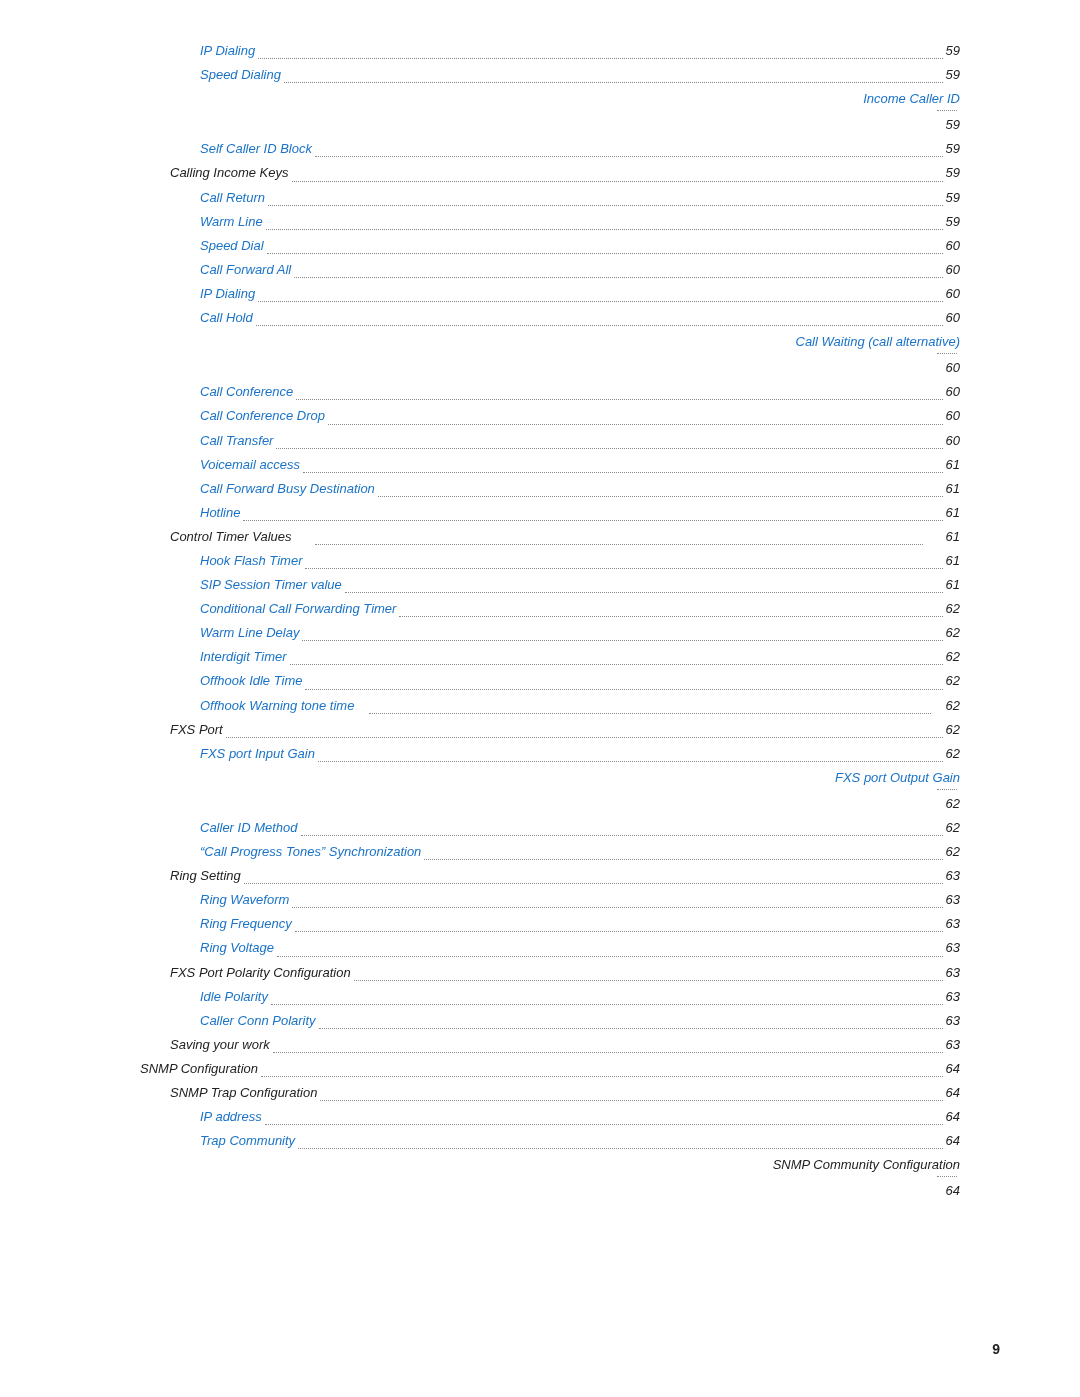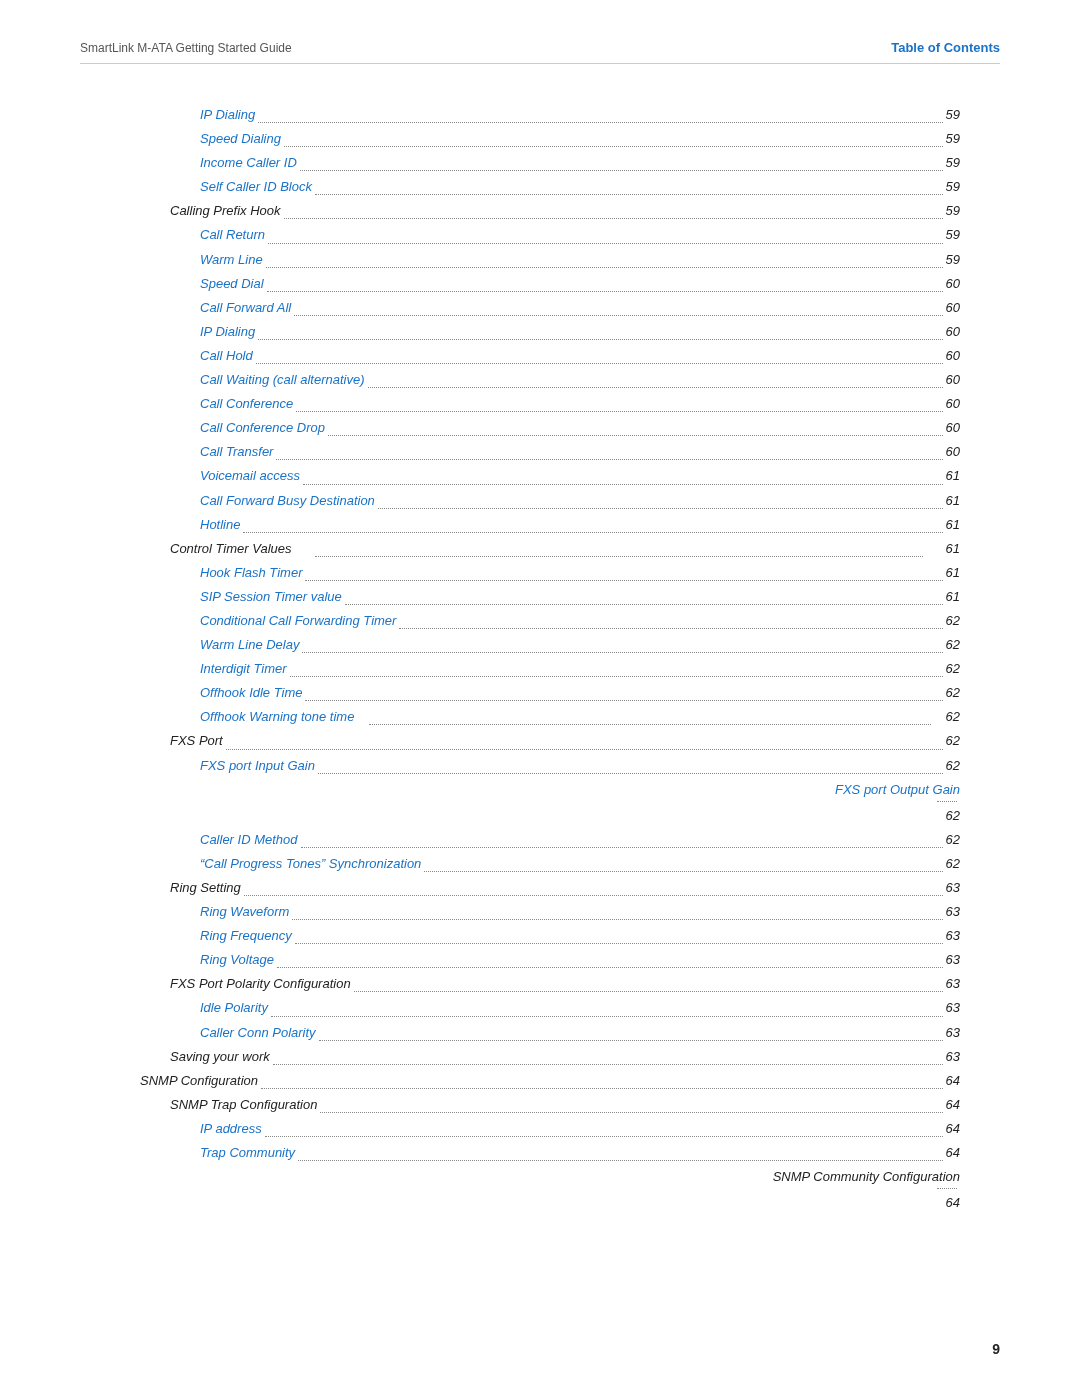--- a/index.html
+++ b/index.html
@@ -76,49 +76,45 @@
       right: 80px;
       font-size: 14px;
       font-weight: bold;
       color: #222;
     }
   </style>
 </head>
 <body>
 
 <div class="page-container">
-  <div class="header">
-    <span class="header-left">SmartLink M-ATA Getting Started Guide</span>
-    <span class="header-right">Table of Contents</span>
-  </div>
 
   <div class="toc-container" id="toc-list">
 
   <div class="toc-entry" style="padding-left: 60px;">
         <span class="toc-label link">IP Dialing</span>
         <span class="toc-dots"></span>
         <span class="toc-page">59</span>
       </div>
       <div class="toc-entry" style="padding-left: 60px;">
         <span class="toc-label link">Speed Dialing</span>
         <span class="toc-dots"></span>
         <span class="toc-page">59</span>
       </div>
-      <div class="toc-entry" style="padding-left: 60px;">
+      <div class="toc-entry" style="padding-left: 60px; flex-direction: column;">
         <span class="toc-label link">Income Caller ID</span>
         <span class="toc-dots"></span>
         <span class="toc-page">59</span>
       </div>
       <div class="toc-entry" style="padding-left: 60px;">
         <span class="toc-label link">Self Caller ID Block</span>
         <span class="toc-dots"></span>
         <span class="toc-page">59</span>
       </div>
       <div class="toc-entry" style="padding-left: 30px;">
-        <span class="toc-label plain">Calling Prefix Hook</span>
+        <span class="toc-label plain">Calling Income Keys</span>
         <span class="toc-dots"></span>
         <span class="toc-page">59</span>
       </div>
       <div class="toc-entry" style="padding-left: 60px;">
         <span class="toc-label link">Call Return</span>
         <span class="toc-dots"></span>
         <span class="toc-page">59</span>
       </div>
       <div class="toc-entry" style="padding-left: 60px;">
         <span class="toc-label link">Warm Line</span>
@@ -138,21 +134,21 @@
       <div class="toc-entry" style="padding-left: 60px;">
         <span class="toc-label link">IP Dialing</span>
         <span class="toc-dots"></span>
         <span class="toc-page">60</span>
       </div>
       <div class="toc-entry" style="padding-left: 60px;">
         <span class="toc-label link">Call Hold</span>
         <span class="toc-dots"></span>
         <span class="toc-page">60</span>
       </div>
-      <div class="toc-entry" style="padding-left: 60px;">
+      <div class="toc-entry" style="padding-left: 60px; flex-direction: column;">
         <span class="toc-label link">Call Waiting (call alternative)</span>
         <span class="toc-dots"></span>
         <span class="toc-page">60</span>
       </div>
       <div class="toc-entry" style="padding-left: 60px;">
         <span class="toc-label link">Call Conference</span>
         <span class="toc-dots"></span>
         <span class="toc-page">60</span>
       </div>
       <div class="toc-entry" style="padding-left: 60px;">

